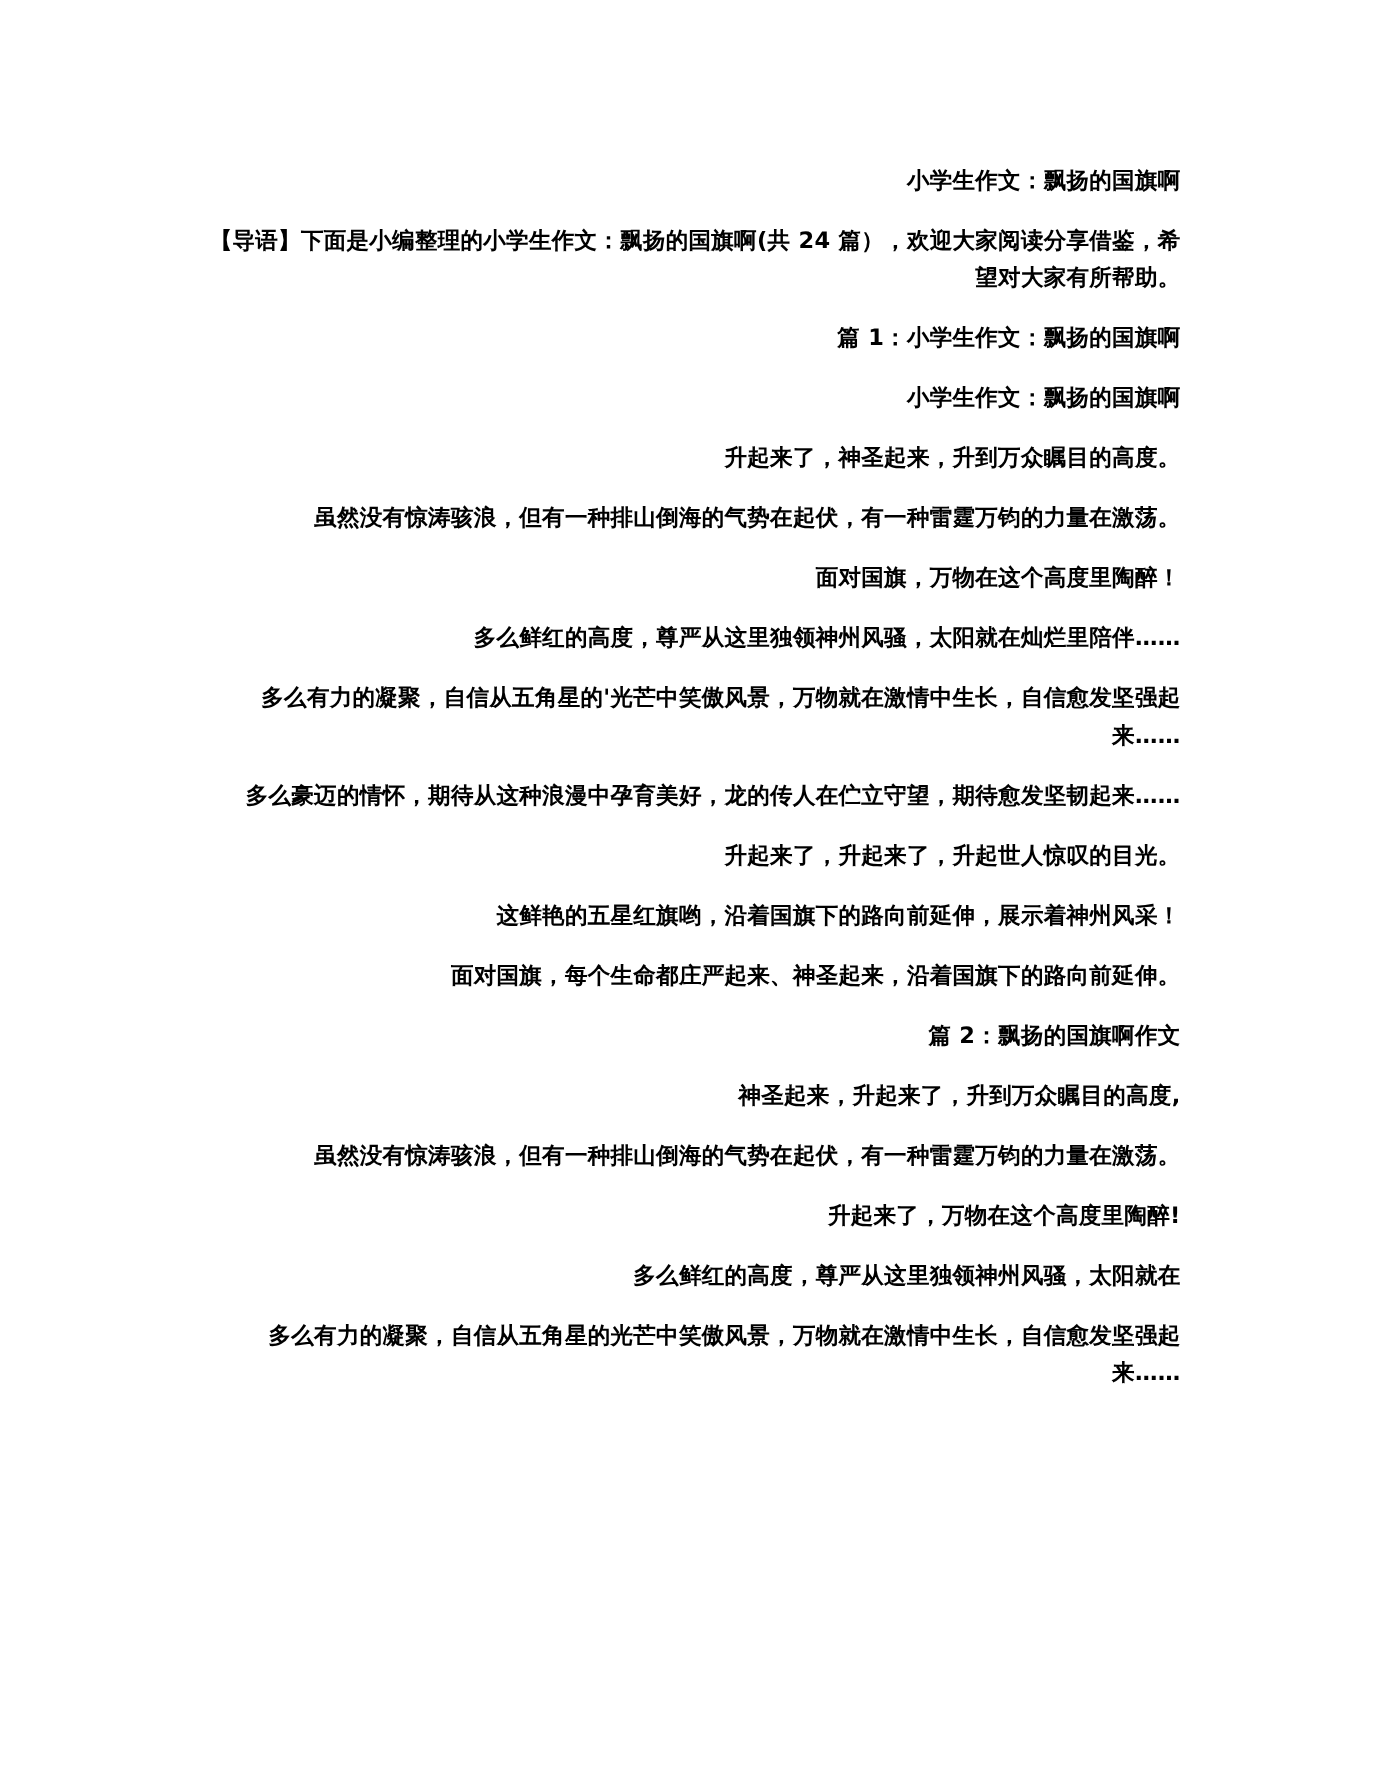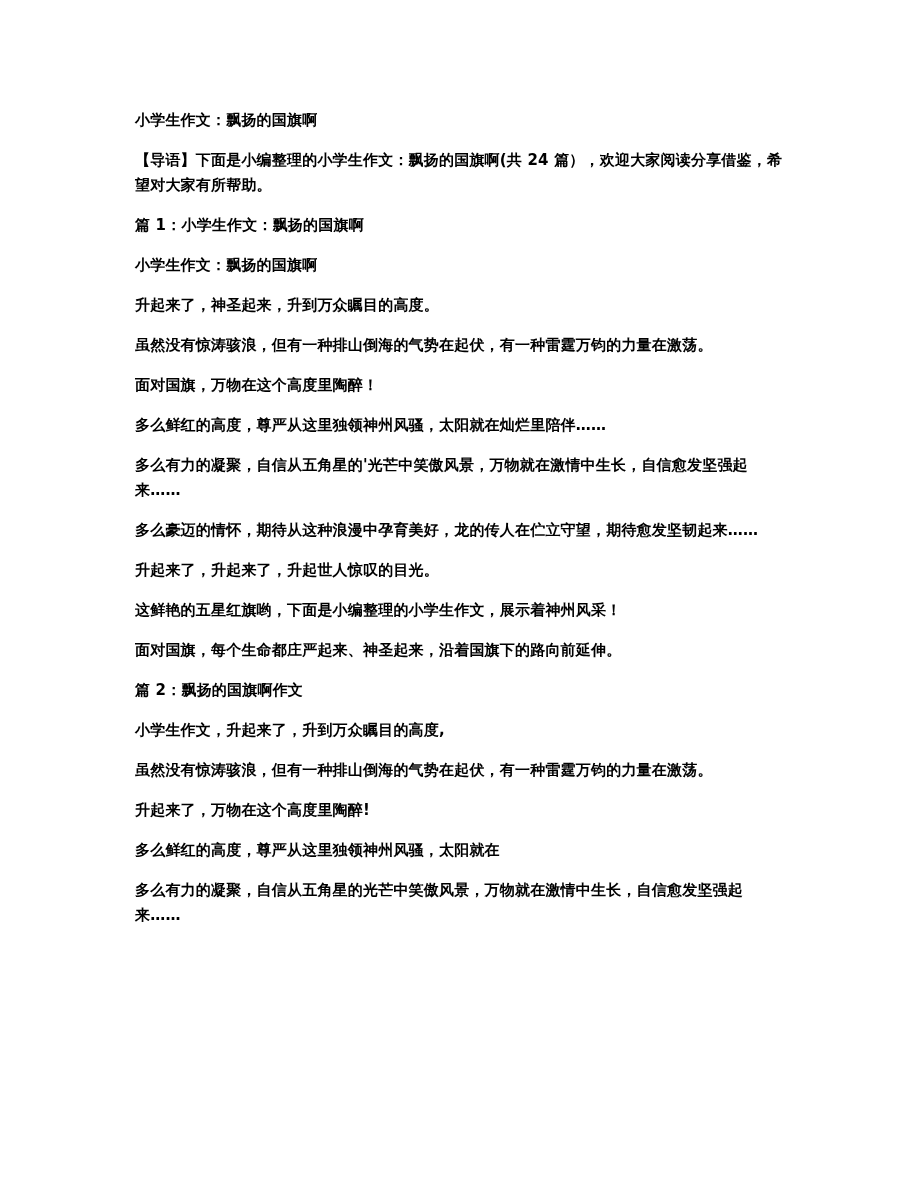--- a/index.html
+++ b/index.html
@@ -21,38 +21,39 @@
       top: 108px;
       width: 652px;
     }
     .para {
       font-size: 15px;
       line-height: 25px;
       margin: 0 0 15px 0;
       font-weight: bold;
       letter-spacing: 0.2px;
       word-break: break-all;
+      text-align: right;
     }
   </style>
 </head>
 <body>
 
 <div class="page">
   <p class="para">小学生作文：飘扬的国旗啊</p>
   <p class="para">【导语】下面是小编整理的小学生作文：飘扬的国旗啊(共 24 篇），欢迎大家阅读分享借鉴，希望对大家有所帮助。</p>
   <p class="para">篇 1：小学生作文：飘扬的国旗啊</p>
   <p class="para">小学生作文：飘扬的国旗啊</p>
   <p class="para">升起来了，神圣起来，升到万众瞩目的高度。</p>
   <p class="para">虽然没有惊涛骇浪，但有一种排山倒海的气势在起伏，有一种雷霆万钧的力量在激荡。</p>
   <p class="para">面对国旗，万物在这个高度里陶醉！</p>
   <p class="para">多么鲜红的高度，尊严从这里独领神州风骚，太阳就在灿烂里陪伴……</p>
   <p class="para">多么有力的凝聚，自信从五角星的'光芒中笑傲风景，万物就在激情中生长，自信愈发坚强起来……</p>
   <p class="para">多么豪迈的情怀，期待从这种浪漫中孕育美好，龙的传人在伫立守望，期待愈发坚韧起来……</p>
   <p class="para">升起来了，升起来了，升起世人惊叹的目光。</p>
-  <p class="para">这鲜艳的五星红旗哟，下面是小编整理的小学生作文，展示着神州风采！</p>
+  <p class="para">这鲜艳的五星红旗哟，沿着国旗下的路向前延伸，展示着神州风采！</p>
   <p class="para">面对国旗，每个生命都庄严起来、神圣起来，沿着国旗下的路向前延伸。</p>
   <p class="para">篇 2：飘扬的国旗啊作文</p>
-  <p class="para">小学生作文，升起来了，升到万众瞩目的高度,</p>
+  <p class="para">神圣起来，升起来了，升到万众瞩目的高度,</p>
   <p class="para">虽然没有惊涛骇浪，但有一种排山倒海的气势在起伏，有一种雷霆万钧的力量在激荡。</p>
   <p class="para">升起来了，万物在这个高度里陶醉!</p>
   <p class="para">多么鲜红的高度，尊严从这里独领神州风骚，太阳就在</p>
   <p class="para">多么有力的凝聚，自信从五角星的光芒中笑傲风景，万物就在激情中生长，自信愈发坚强起来……</p>
 </div>
 
 </body></html>

